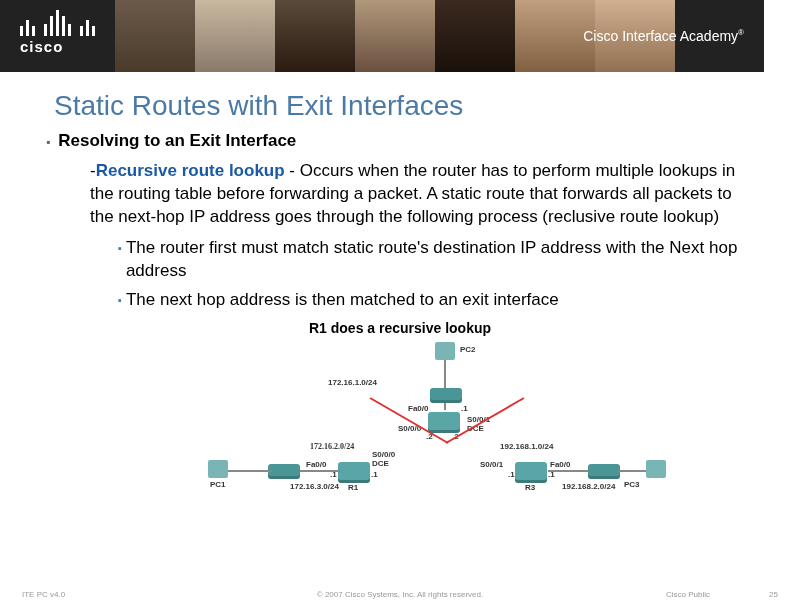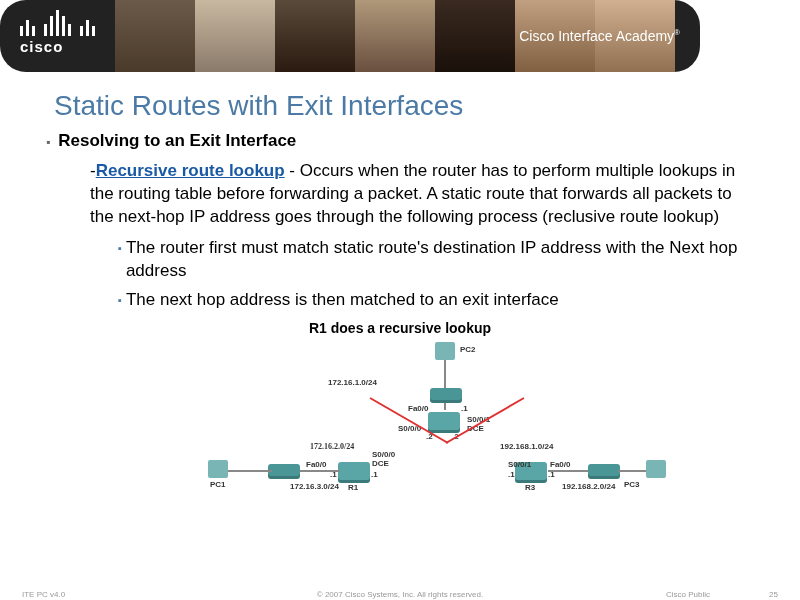--- a/index.html
+++ b/index.html
@@ -1,18 +1,18 @@
 <!DOCTYPE html>
 <html><head>
 <meta charset="utf-8">
 <style>
   * { margin: 0; padding: 0; box-sizing: border-box; }
   body { width: 800px; height: 600px; font-family: Arial, sans-serif; background: #fff; position: relative; overflow: hidden; }
   
-  .header-banner { width: 700px; height: 72px; background: #222; position: relative; border-radius: 26px; }
+  .header-banner { width: 764px; height: 72px; background: #222; position: relative; }
   .faces-strip { position: absolute; left: 115px; top: 0; height: 72px; width: 560px; display: flex; }
   .face { flex: 1; background: #8a7a6a; }
   .face:nth-child(1){ background: linear-gradient(#6b5a4a,#4a3a2a); }
   .face:nth-child(2){ background: linear-gradient(#c9b8a0,#8a7a6a); }
   .face:nth-child(3){ background: linear-gradient(#5a4a3a,#2a1a10); }
   .face:nth-child(4){ background: linear-gradient(#b0987a,#6a5040); }
   .face:nth-child(5){ background: linear-gradient(#3a2a20,#1a100a); }
   .face:nth-child(6){ background: linear-gradient(#c0a080,#806040); }
   .face:nth-child(7){ background: linear-gradient(#d0b090,#907050); }
   
@@ -25,21 +25,21 @@
   .academy .light { font-weight: 300; }
   
   .slide-title { color: #4a7aa5; font-size: 28px; font-weight: normal; margin: 18px 0 8px 54px; }
   
   .content { padding: 0 46px 0 46px; font-size: 17px; line-height: 1.35; color: #000; }
   .bullet-main { display: flex; margin-bottom: 6px; }
   .sq { color: #666; margin-right: 8px; font-size: 12px; line-height: 24px; }
   .bold { font-weight: bold; }
   .indent1 { margin-left: 44px; margin-bottom: 8px; }
   .dash { margin-right: 0; }
-  .blue-bold { color: #1a5aa5; font-weight: bold; text-decoration: underline; }
+  .blue-bold { color: #1a5aa5; font-weight: bold; }
   .indent2 { margin-left: 72px; margin-bottom: 6px; display: flex; }
   .sq2 { color: #4a7aa5; margin-right: 4px; font-size: 11px; line-height: 22px; }
   
   .diagram-title { text-align: center; font-weight: bold; font-size: 14px; margin-top: 8px; }
   
   .diagram { position: relative; width: 440px; height: 160px; margin: 6px auto 0 auto; font-size: 8px; color: #333; }
   .device { position: absolute; width: 32px; height: 18px; background: #5aa5a5; border-radius: 3px; box-shadow: 0 3px 0 #3a7a7a; }
   .pc { position: absolute; width: 20px; height: 18px; background: #7ab5b5; border-radius: 2px; }
   .lbl { position: absolute; font-size: 8px; font-weight: bold; white-space: nowrap; }
   .wire { position: absolute; background: #888; }
@@ -136,21 +136,21 @@
   <div class="device" style="left:158px; top:120px;"></div>
   <div class="lbl" style="left:168px; top:141px;">R1</div>
   <div class="lbl" style="left:192px; top:108px; white-space:pre;">S0/0/0
 DCE</div>
   <div class="lbl" style="left:191px; top:128px;">.1</div>
   <div class="lbl" style="left:126px; top:118px;">Fa0/0</div>
   <div class="lbl" style="left:150px; top:128px;">.1</div>
 
   <div class="device" style="left:335px; top:120px;"></div>
   <div class="lbl" style="left:345px; top:141px;">R3</div>
-  <div class="lbl" style="left:300px; top:118px;margin-left:28px;">S0/0/1</div>
+  <div class="lbl" style="left:300px; top:118px;">S0/0/1</div>
   <div class="lbl" style="left:328px; top:128px;">.1</div>
   <div class="lbl" style="left:370px; top:118px;">Fa0/0</div>
   <div class="lbl" style="left:368px; top:128px;">.1</div>
 
   <div class="wire" style="left:90px; top:128px; width:70px; height:2px;"></div>
   <div class="device" style="left:88px; top:122px; height:12px; background:#4a9595;"></div>
   <div class="wire" style="left:48px; top:128px; width:44px; height:2px;"></div>
   <div class="pc" style="left:28px; top:118px;"></div>
   <div class="lbl" style="left:30px; top:138px;">PC1</div>
   <div class="lbl" style="left:70px; top:140px;margin-left:40px;">172.16.3.0/24</div>

